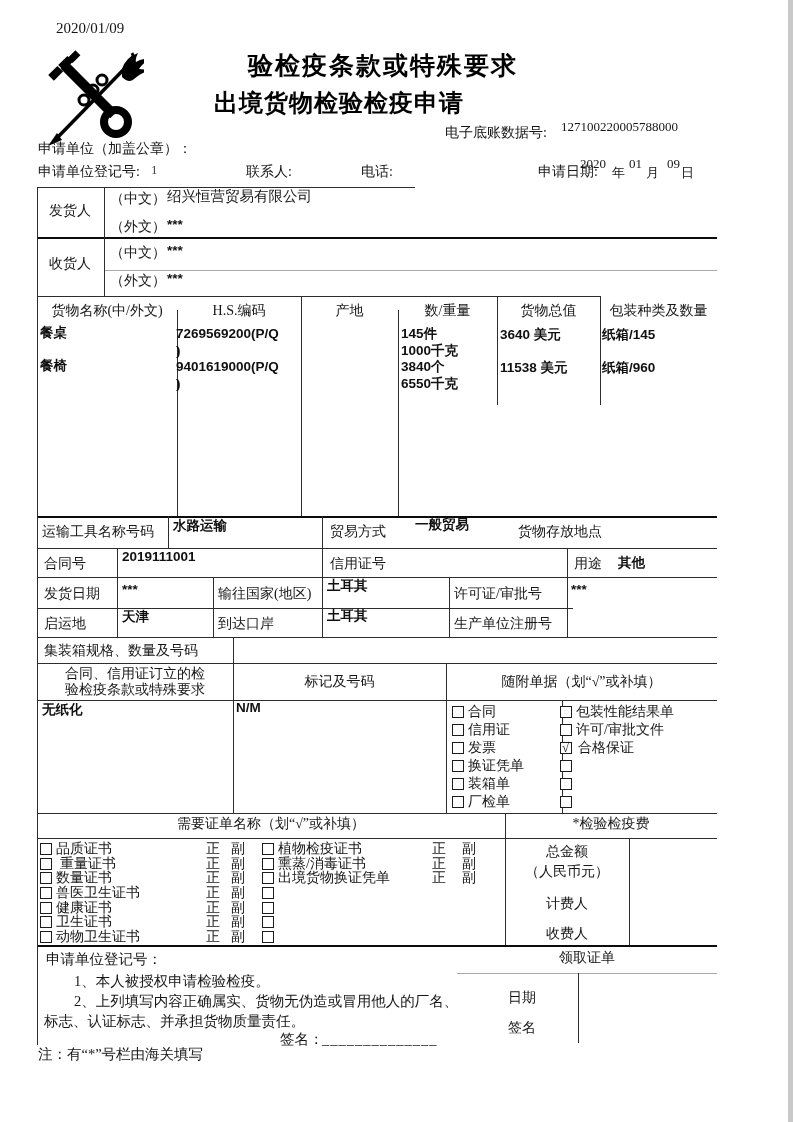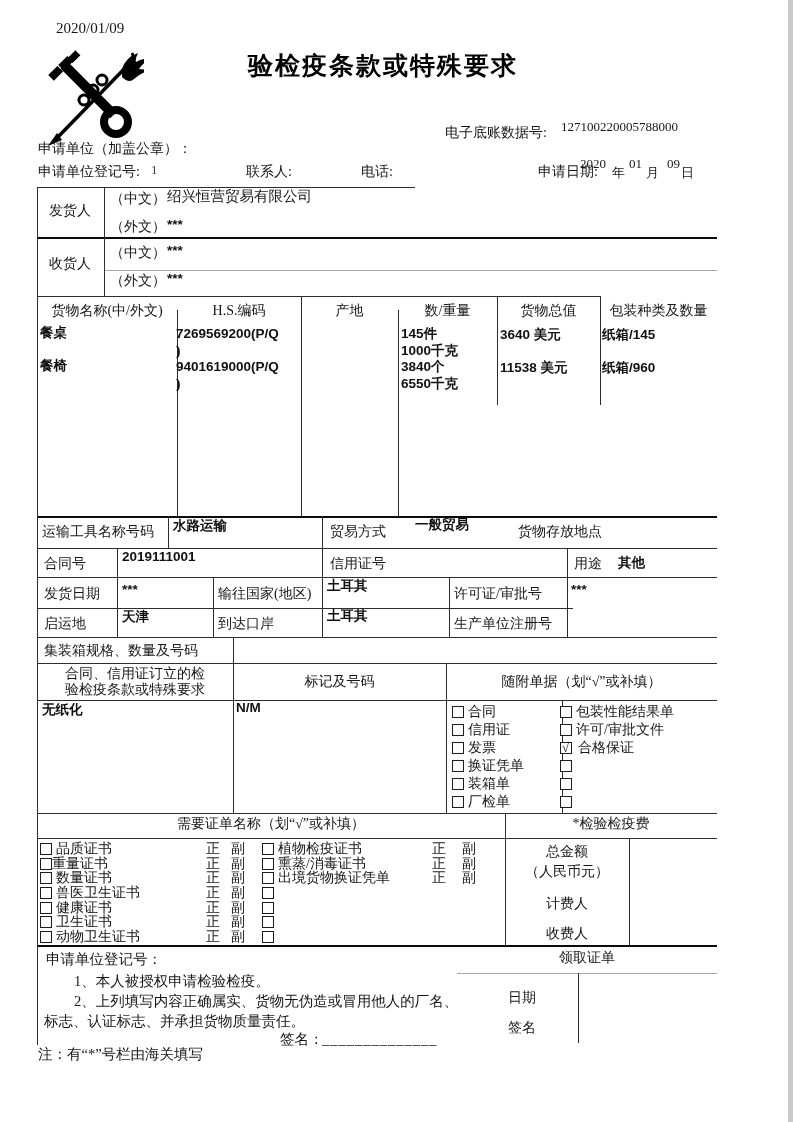--- a/index.html
+++ b/index.html
@@ -39,20 +39,21 @@
     <line x1="12" y1="92" x2="86" y2="16" stroke="#000" stroke-width="3.5"></line>
     <polygon points="4,99 13,86 18,93" fill="#000"></polygon>
     <circle cx="40" cy="53" r="5" fill="none" stroke="#000" stroke-width="3"></circle>
     <circle cx="49" cy="43" r="5" fill="none" stroke="#000" stroke-width="3"></circle>
     <circle cx="58" cy="33" r="5" fill="none" stroke="#000" stroke-width="3"></circle>
     <path d="M78 22 q4 -12 16 -16 q-3 6 -2 9 q7 -4 14 -3 q-8 5 -11 10 q6 0 9 2 q-9 3 -14 8 q-5 5 -12 -2 z" fill="#000"></path>
     <path d="M84 18 q8 -6 4 -12" stroke="#000" stroke-width="3" fill="none"></path>
   </svg>
 
   <span class="t title" style="left:248px;top:50px;font-size:25px;letter-spacing:2px;">验检疫条款或特殊要求</span>
+  <span class="t title" style="left:214px;top:89px;font-size:24px;letter-spacing:1px;">出境货物检验检疫申请</span>
 
   <span class="t lbl" style="left:445px;top:125px;">电子底账数据号:</span>
   <span class="t sm" style="left:561px;top:119px;">127100220005788000</span>
 
   <span class="t lbl" style="left:38px;top:141px;">申请单位（加盖公章）：</span>
   <span class="t lbl" style="left:38px;top:164px;">申请单位登记号:</span>
   <span class="t sm" style="left:151px;top:162px;color:#444;">1</span>
   <span class="t lbl" style="left:246px;top:164px;">联系人:</span>
   <span class="t lbl" style="left:361px;top:164px;">电话:</span>
   <span class="t lbl" style="left:538px;top:164px;">申请日期:</span>
@@ -196,21 +197,21 @@
   <span class="cb" style="left:560px;top:796px;"></span>
 
   <span class="t lbl ctr" style="left:37px;top:816px;width:468px;">需要证单名称（划“√”或补填）</span>
   <span class="t lbl ctr" style="left:505px;top:816px;width:212px;">*检验检疫费</span>
 
   <span class="cb" style="left:40px;top:843px;"></span>
   <span class="t lbl" style="left:56px;top:841px;">品质证书</span>
   <span class="t lbl" style="left:206px;top:841px;">正</span>
   <span class="t lbl" style="left:231px;top:841px;">副</span>
   <span class="cb" style="left:40px;top:858px;"></span>
-  <span class="t lbl" style="left:52px;top:856px;">重量证书</span>
+  <span class="t lbl" style="left:60px;top:856px;">重量证书</span>
   <span class="t lbl" style="left:206px;top:856px;">正</span>
   <span class="t lbl" style="left:231px;top:856px;">副</span>
   <span class="cb" style="left:40px;top:872px;"></span>
   <span class="t lbl" style="left:56px;top:870px;">数量证书</span>
   <span class="t lbl" style="left:206px;top:870px;">正</span>
   <span class="t lbl" style="left:231px;top:870px;">副</span>
   <span class="cb" style="left:40px;top:887px;"></span>
   <span class="t lbl" style="left:56px;top:885px;">兽医卫生证书</span>
   <span class="t lbl" style="left:206px;top:885px;">正</span>
   <span class="t lbl" style="left:231px;top:885px;">副</span>

